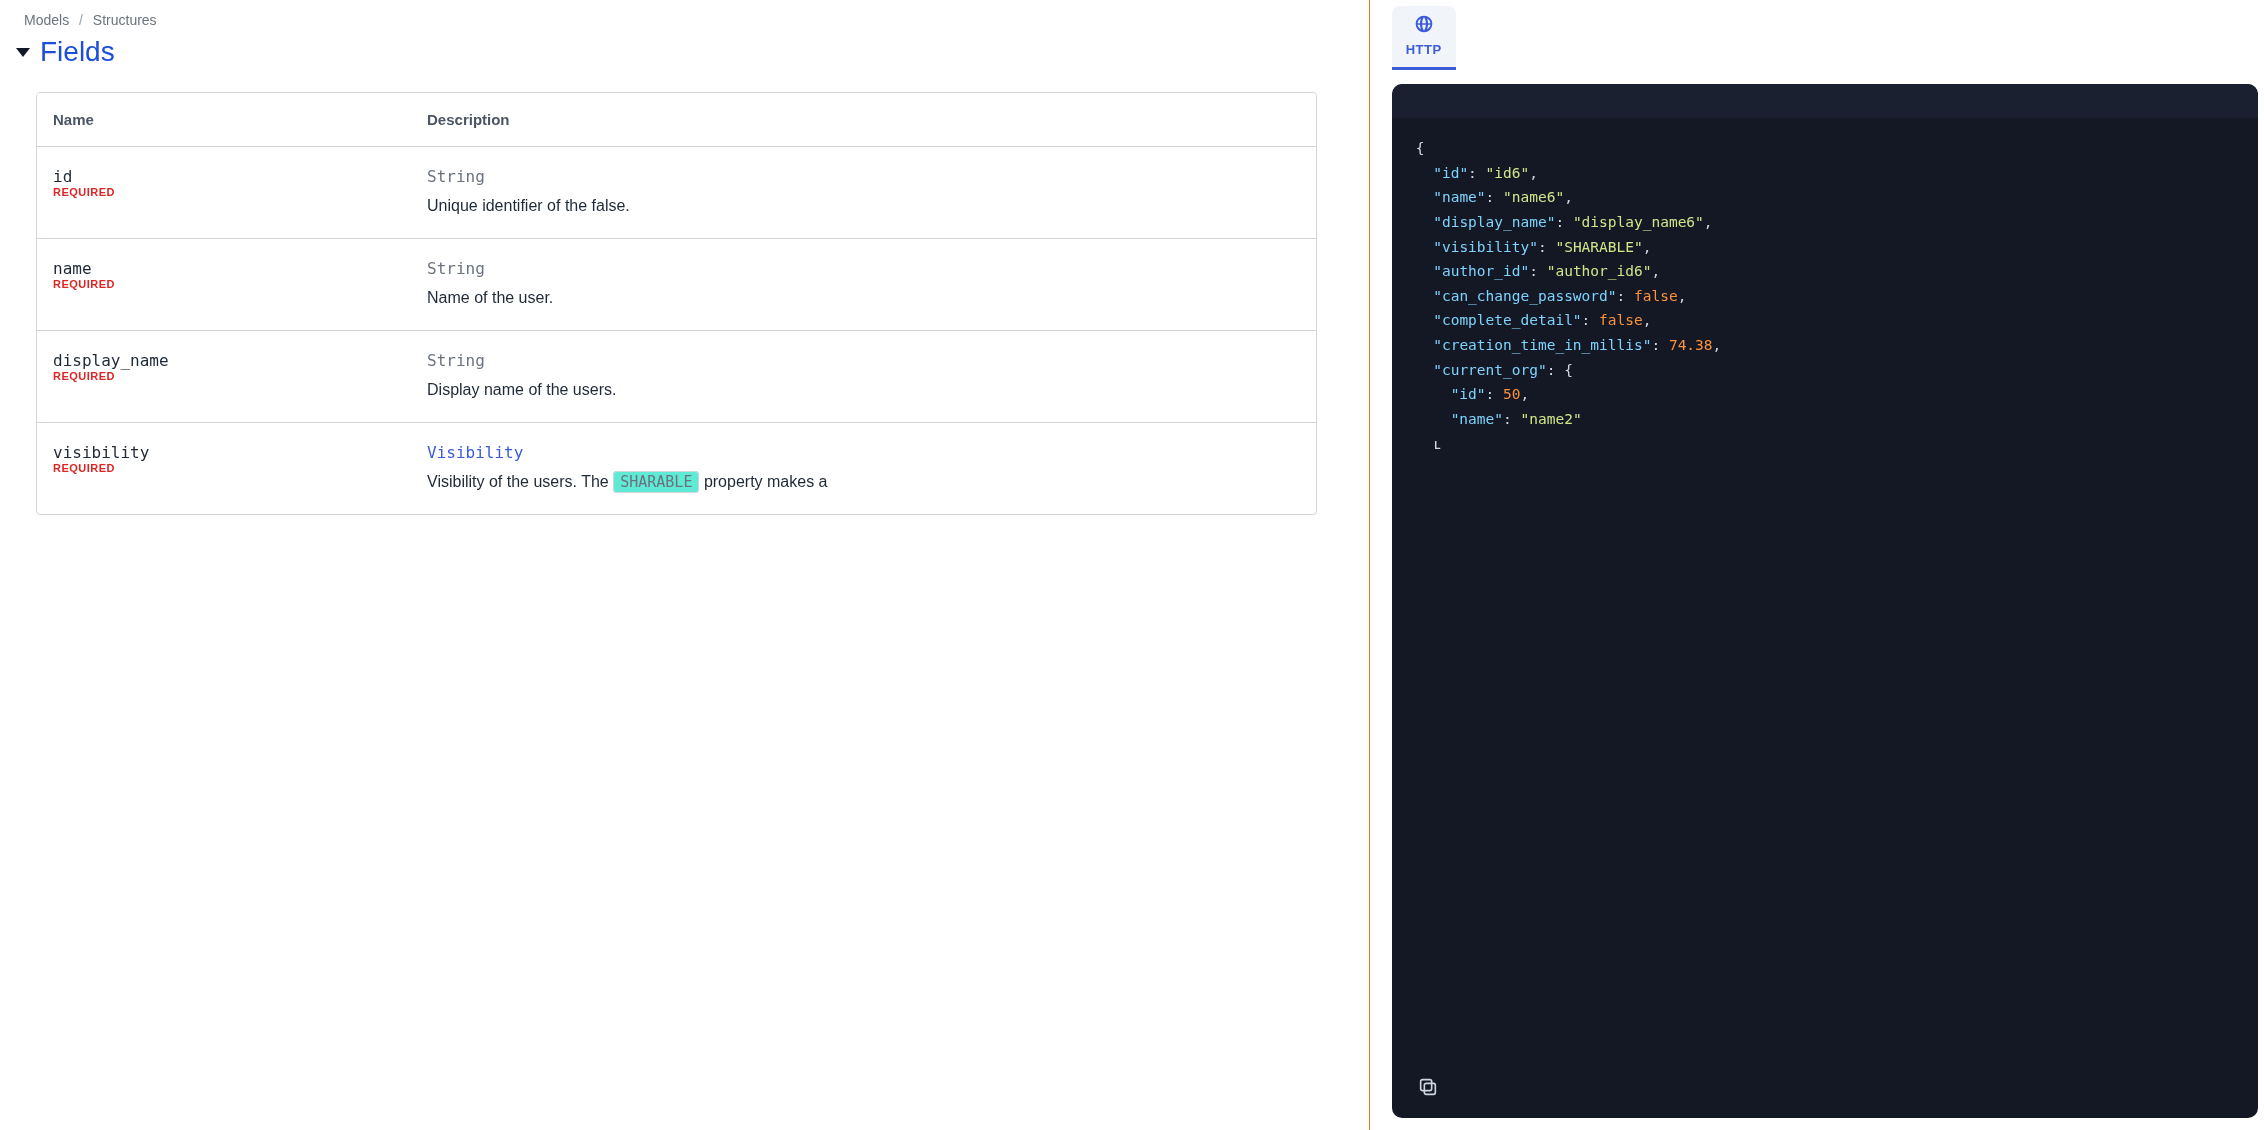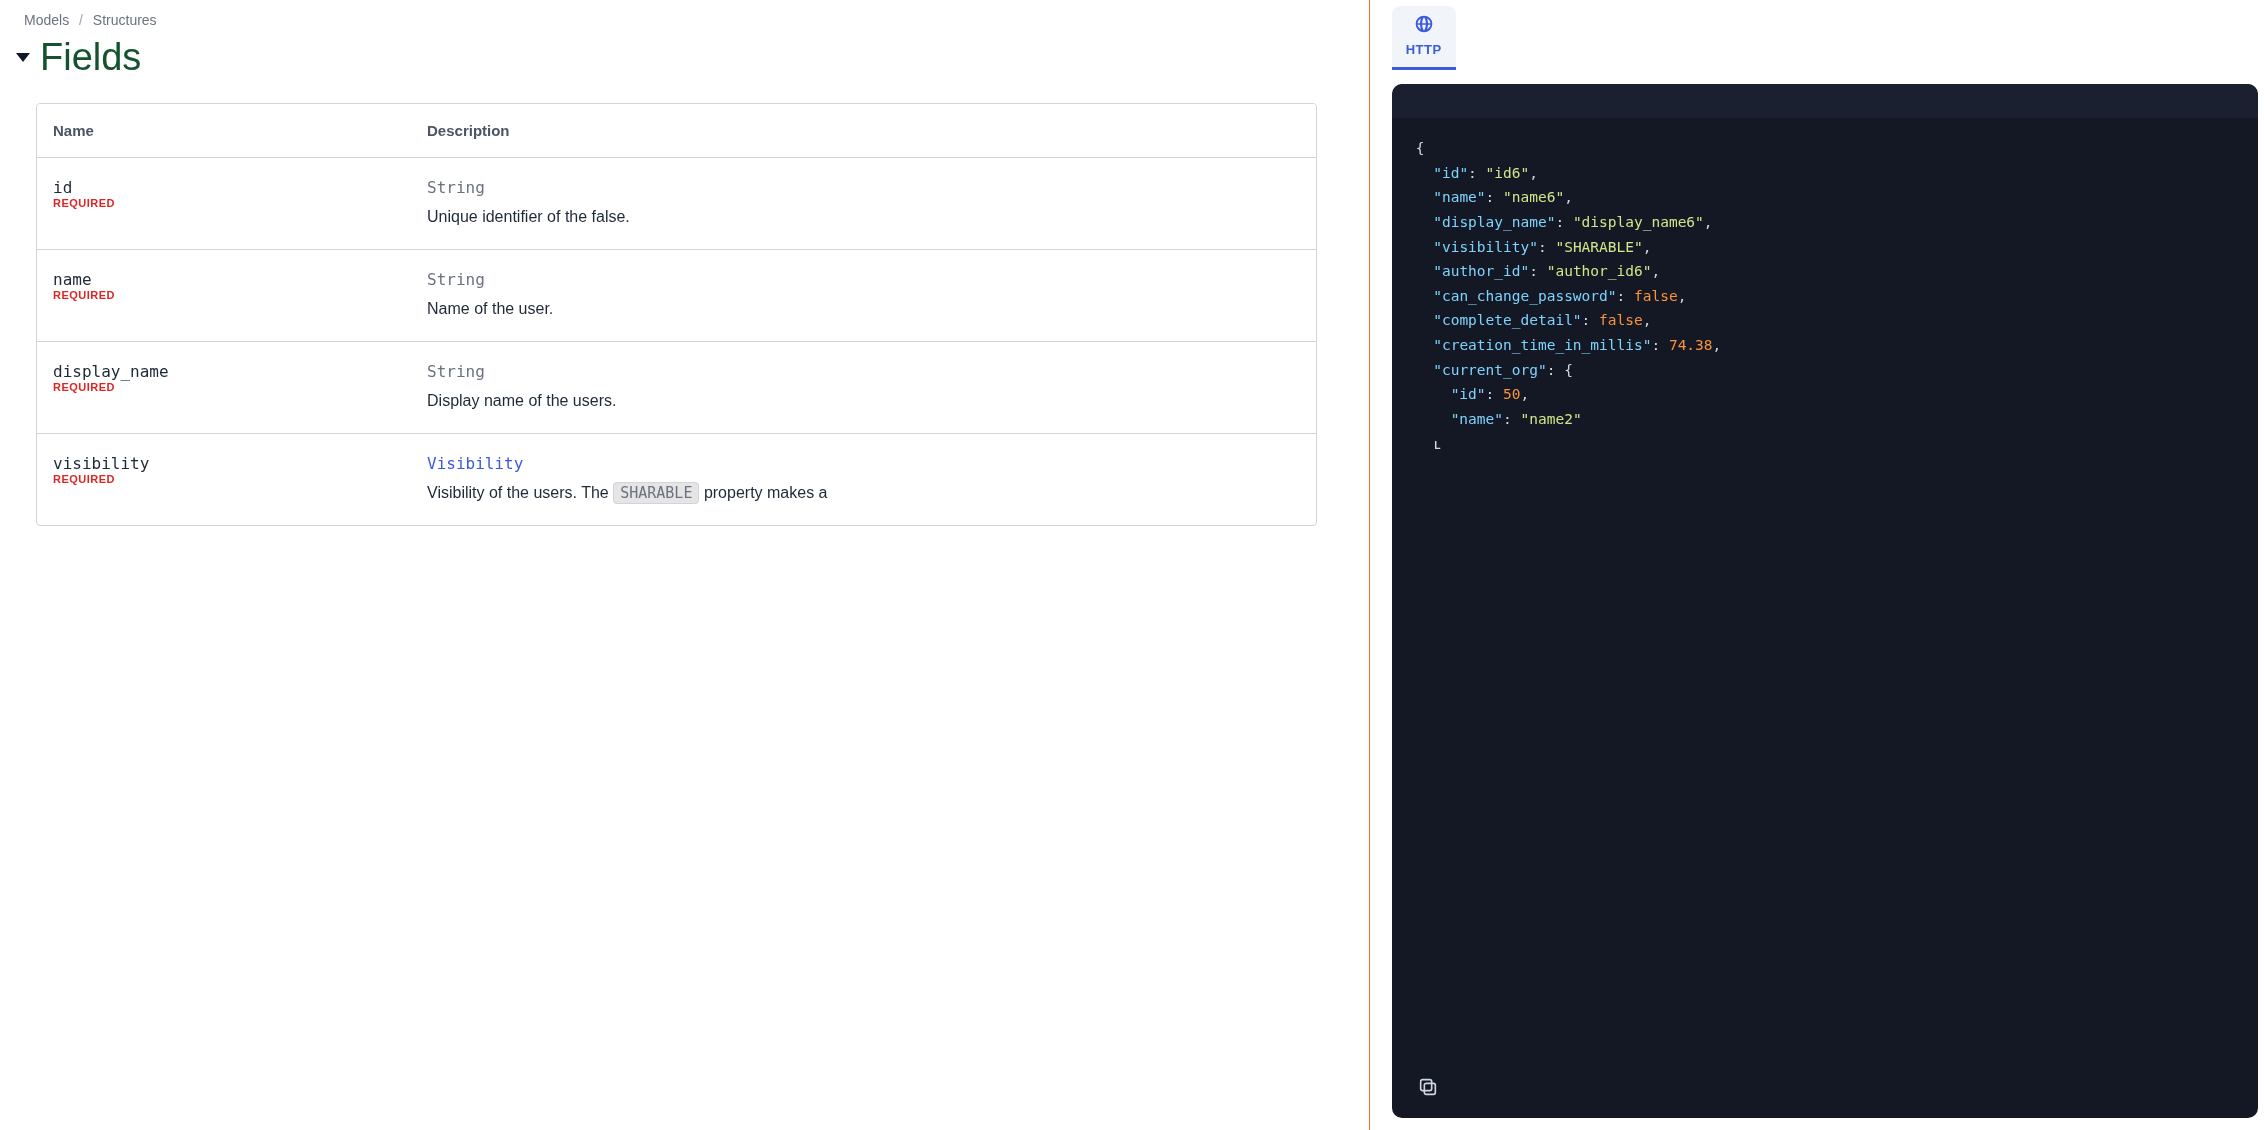--- a/index.html
+++ b/index.html
@@ -43,23 +43,23 @@
     margin-bottom: 24px;
     margin-left: -8px;
   }
   .section-header .caret {
     width: 0; height: 0;
     border-left: 7px solid transparent;
     border-right: 7px solid transparent;
     border-top: 9px solid #111827;
   }
   .section-header h2 {
-    font-size: 38px;
+    font-size: 28px;
     font-weight: 500;
-    color: #14532d;
+    color: #1d4ed8;
   }
   .fields-table {
     margin-left: 12px;
     border: 1px solid #d1d5db;
     border-radius: 4px;
     overflow: hidden;
     width: calc(100% - 40px);
   }
   .fields-header {
     display: flex;
@@ -101,21 +101,21 @@
     color: #1f2937;
     line-height: 1.5;
   }
   .inline-code {
     font-family: ui-monospace, SFMono-Regular, Menlo, Consolas, monospace;
     border: 1px solid #d1d5db;
     border-radius: 4px;
     padding: 1px 6px;
     font-size: 15px;
     color: #6b7280;
-    background: #e5e5e5;
+    background: #5eead4;
   }
   .right-panel {
     flex: 1;
     padding: 6px 0 12px 22px;
     display: flex;
     flex-direction: column;
   }
   .tabs {
     display: flex;
     margin-bottom: 14px;

